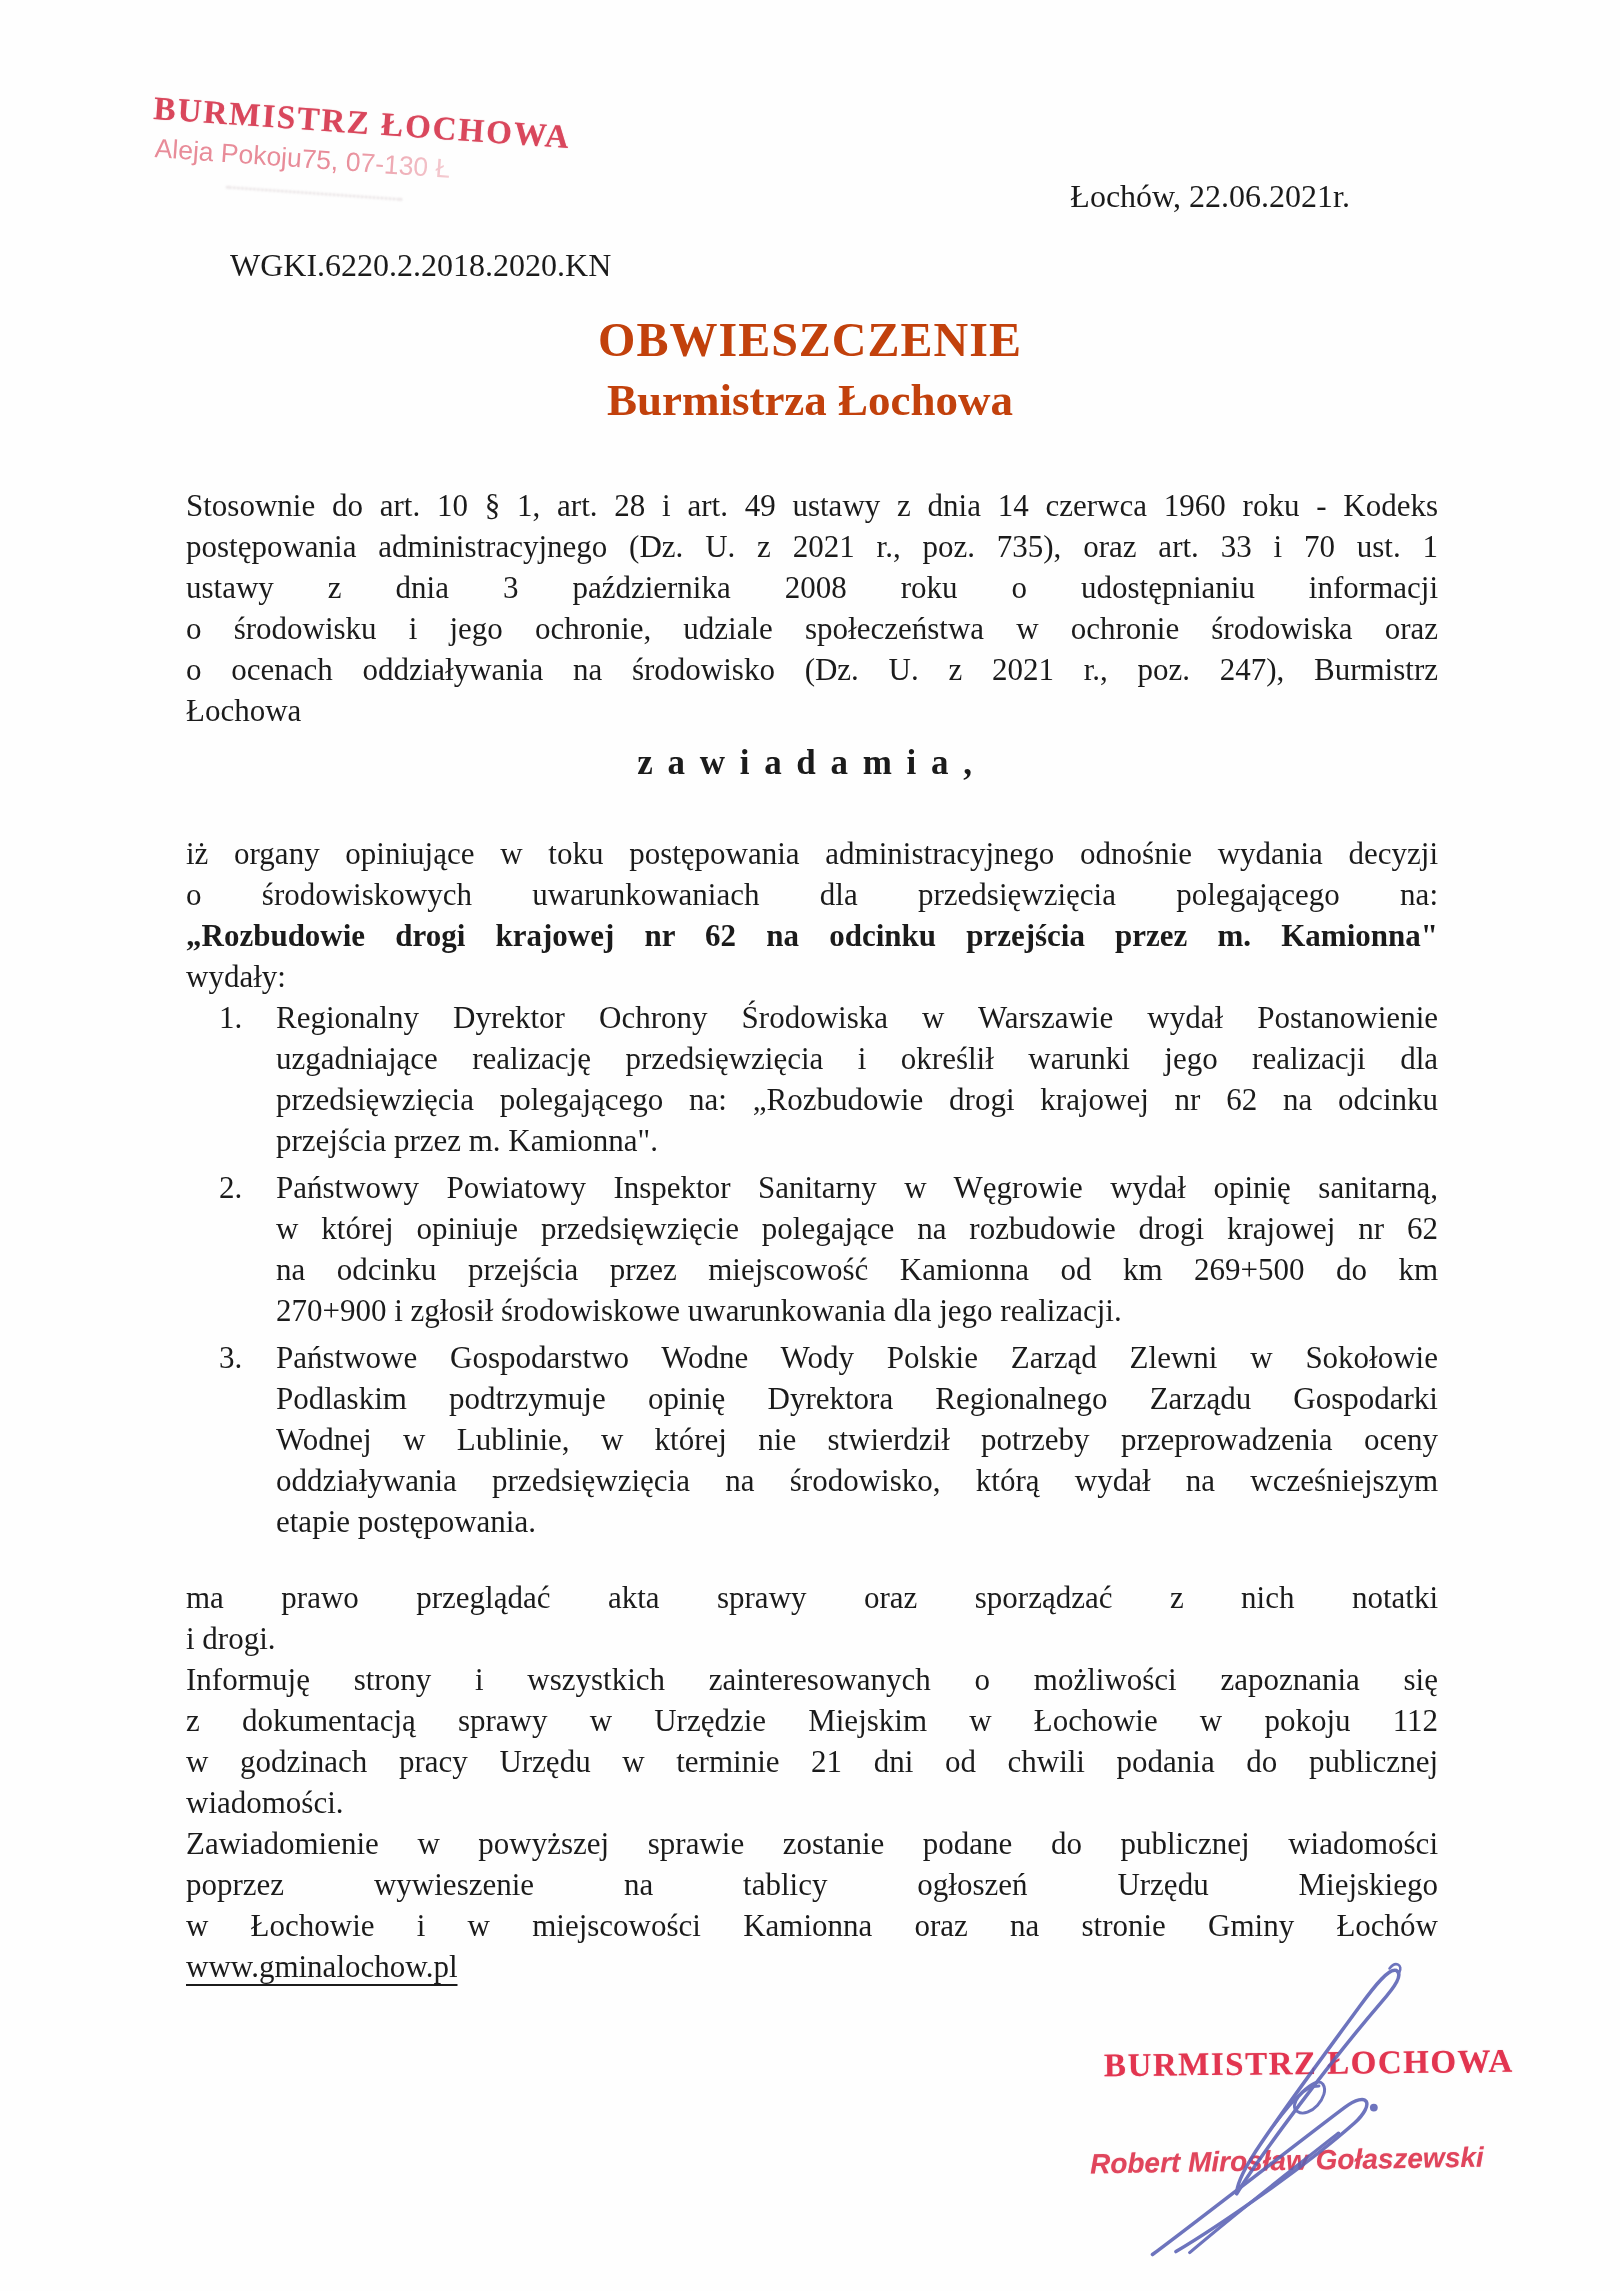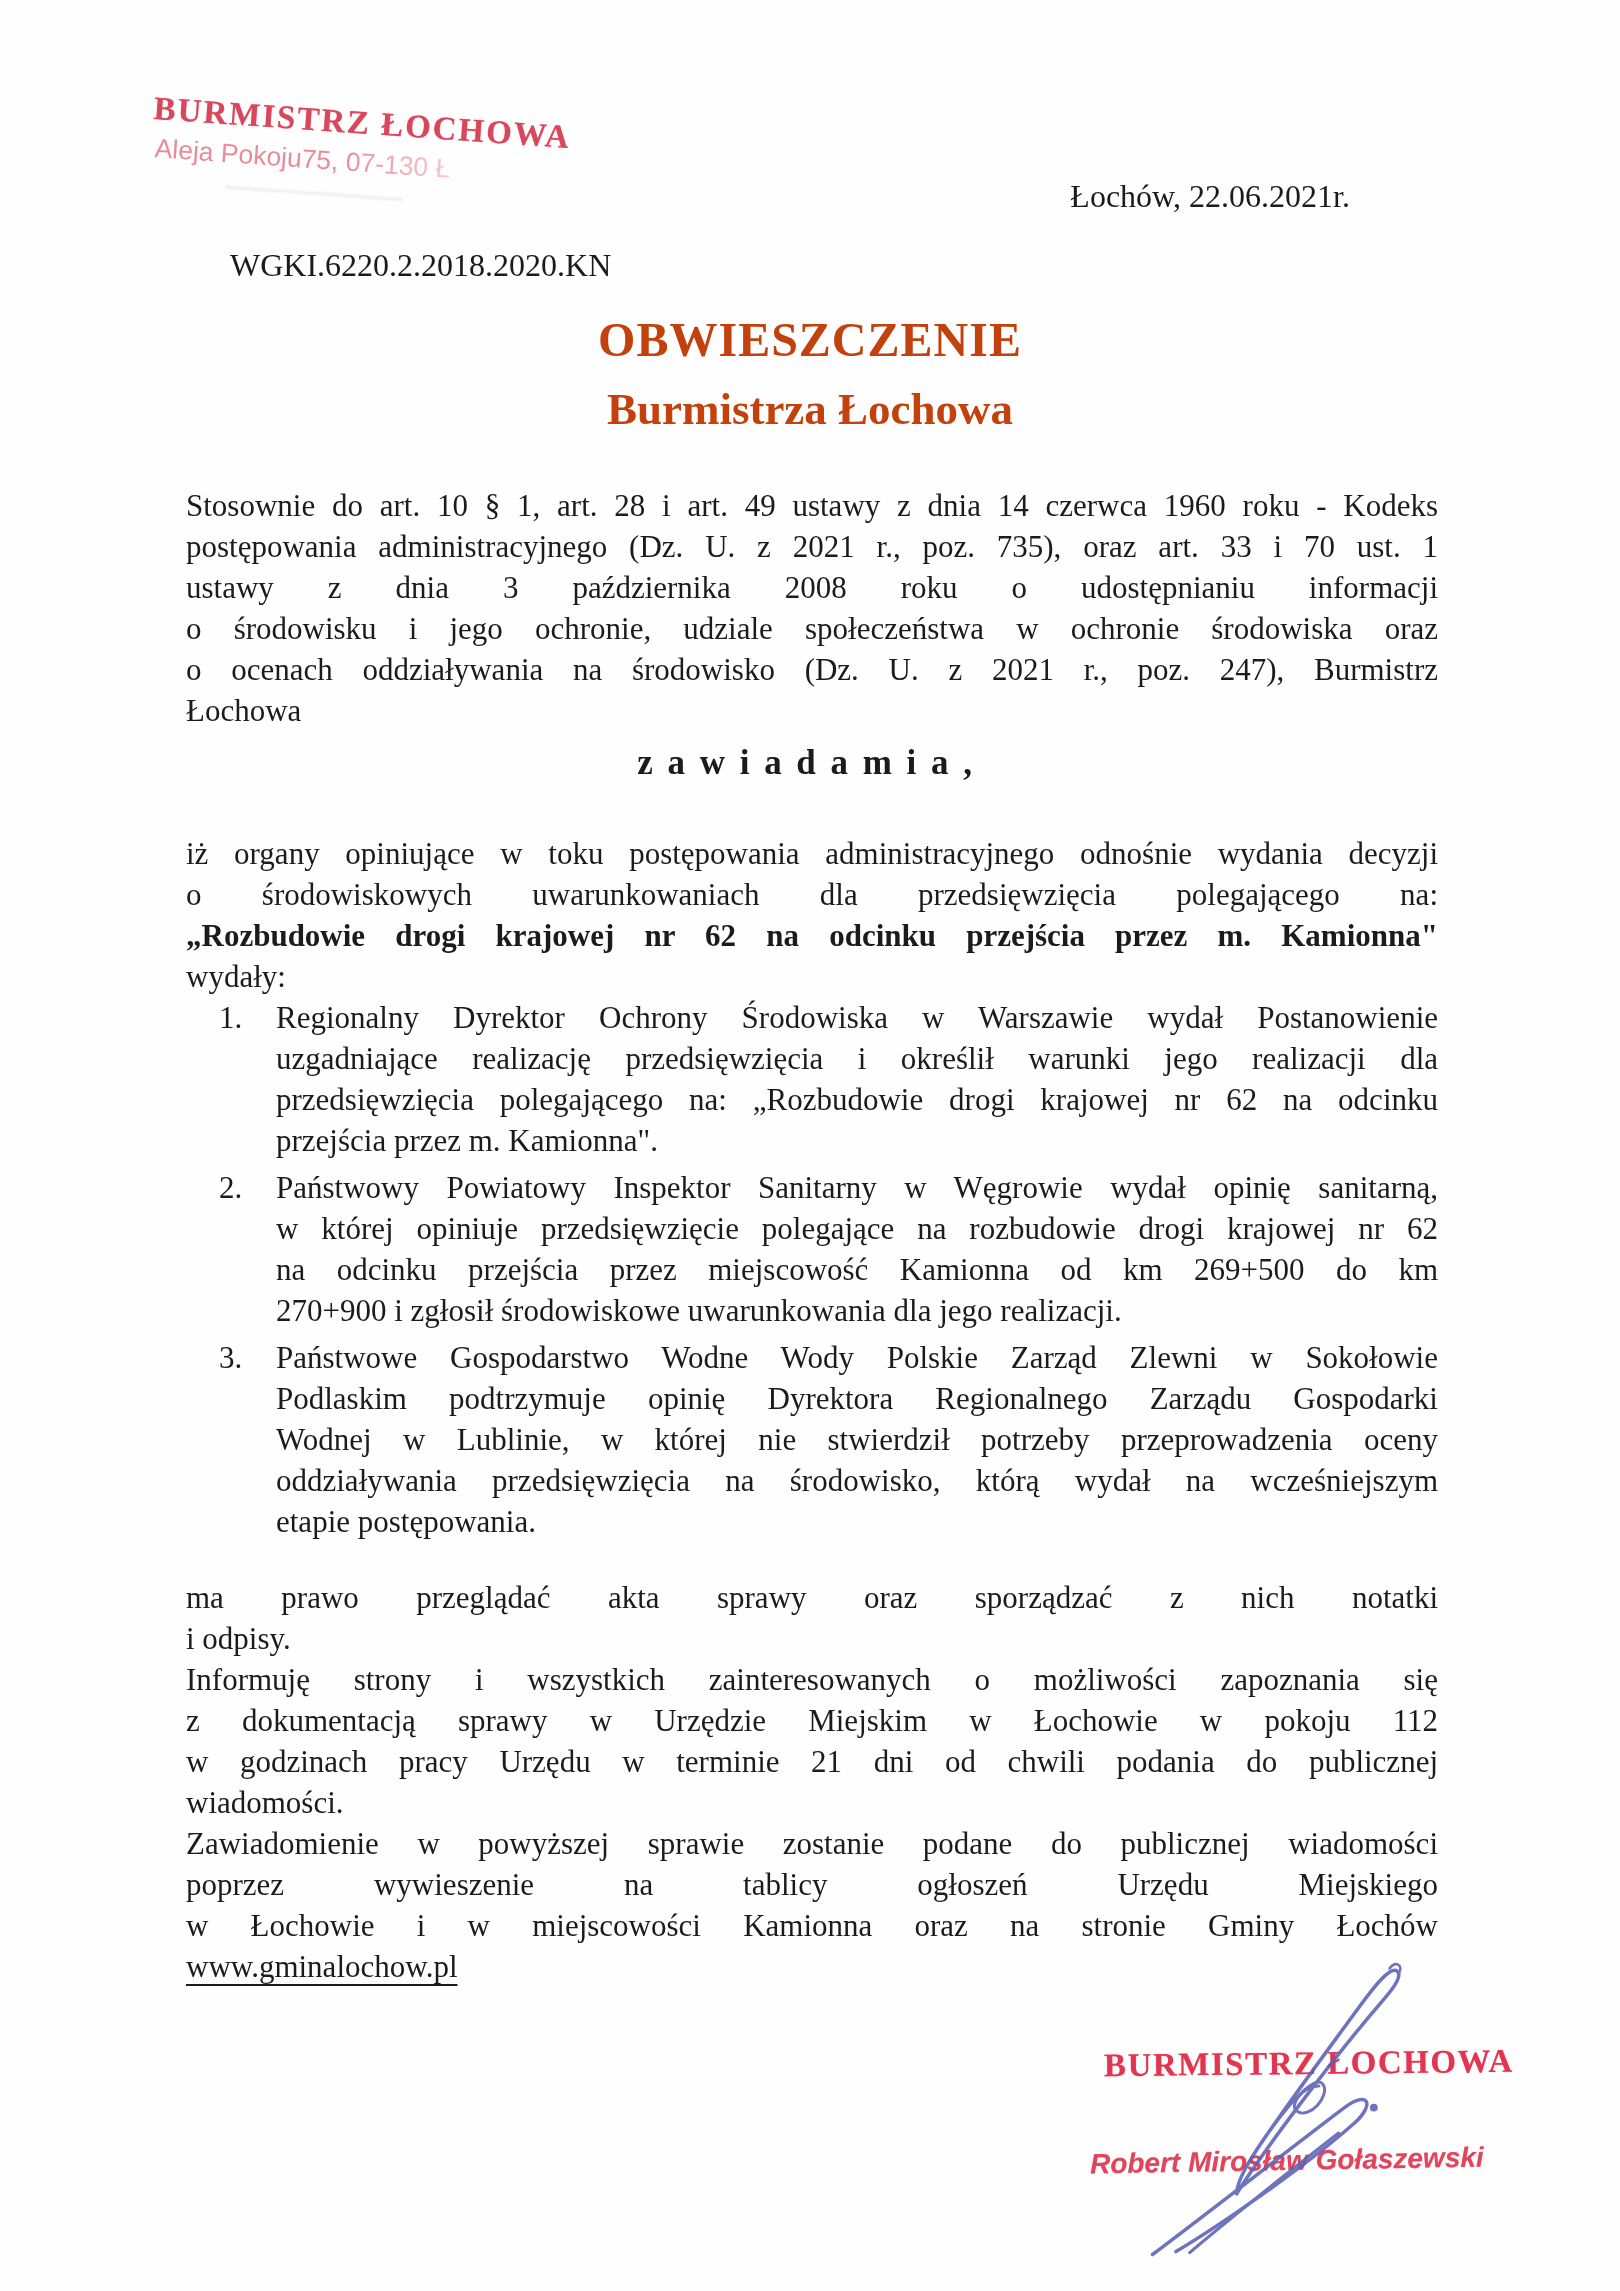--- a/index.html
+++ b/index.html
@@ -60,21 +60,21 @@
     margin-left: 44px;
   }
   .doc-title {
     position: absolute;
     top: 312px; left: 0; width: 100%;
     text-align: center;
     font-weight: bold;
     color: #c2410c;
   }
   .doc-title .t1 { font-size: 48px; letter-spacing: 1px; }
-  .doc-title .t2 { font-size: 45px; margin-top: 16px; }
+  .doc-title .t2 { font-size: 45px; margin-top: 7px; }
 
   
   .content {
     position: absolute;
     left: 186px; top: 485px;
     width: 1252px;
     font-size: 31px;
     line-height: 41px;
   }
   .ln { min-height: 41px; }
@@ -200,21 +200,21 @@
           <div class="ln jl">Wodnej w Lublinie, w której nie stwierdził potrzeby przeprowadzenia oceny</div>
           <div class="ln jl">oddziaływania przedsięwzięcia na środowisko, którą wydał na wcześniejszym</div>
           <div class="ln ll">etapie postępowania.</div>
         </div>
       </div>
 
     </div>
 
     <div class="para p3">
       <div class="ln jl">ma prawo przeglądać akta sprawy oraz sporządzać z nich notatki</div>
-      <div class="ln ll">i odpisy.</div>
+      <div class="ln ll">i drogi.</div>
     </div>
 
     <div class="para p4">
       <div class="ln jl">Informuję strony i wszystkich zainteresowanych o możliwości zapoznania się</div>
       <div class="ln jl">z dokumentacją sprawy w Urzędzie Miejskim w Łochowie w pokoju 112</div>
       <div class="ln jl">w godzinach pracy Urzędu w terminie 21 dni od chwili podania do publicznej</div>
       <div class="ln ll">wiadomości.</div>
     </div>
 
     <div class="para p5">

